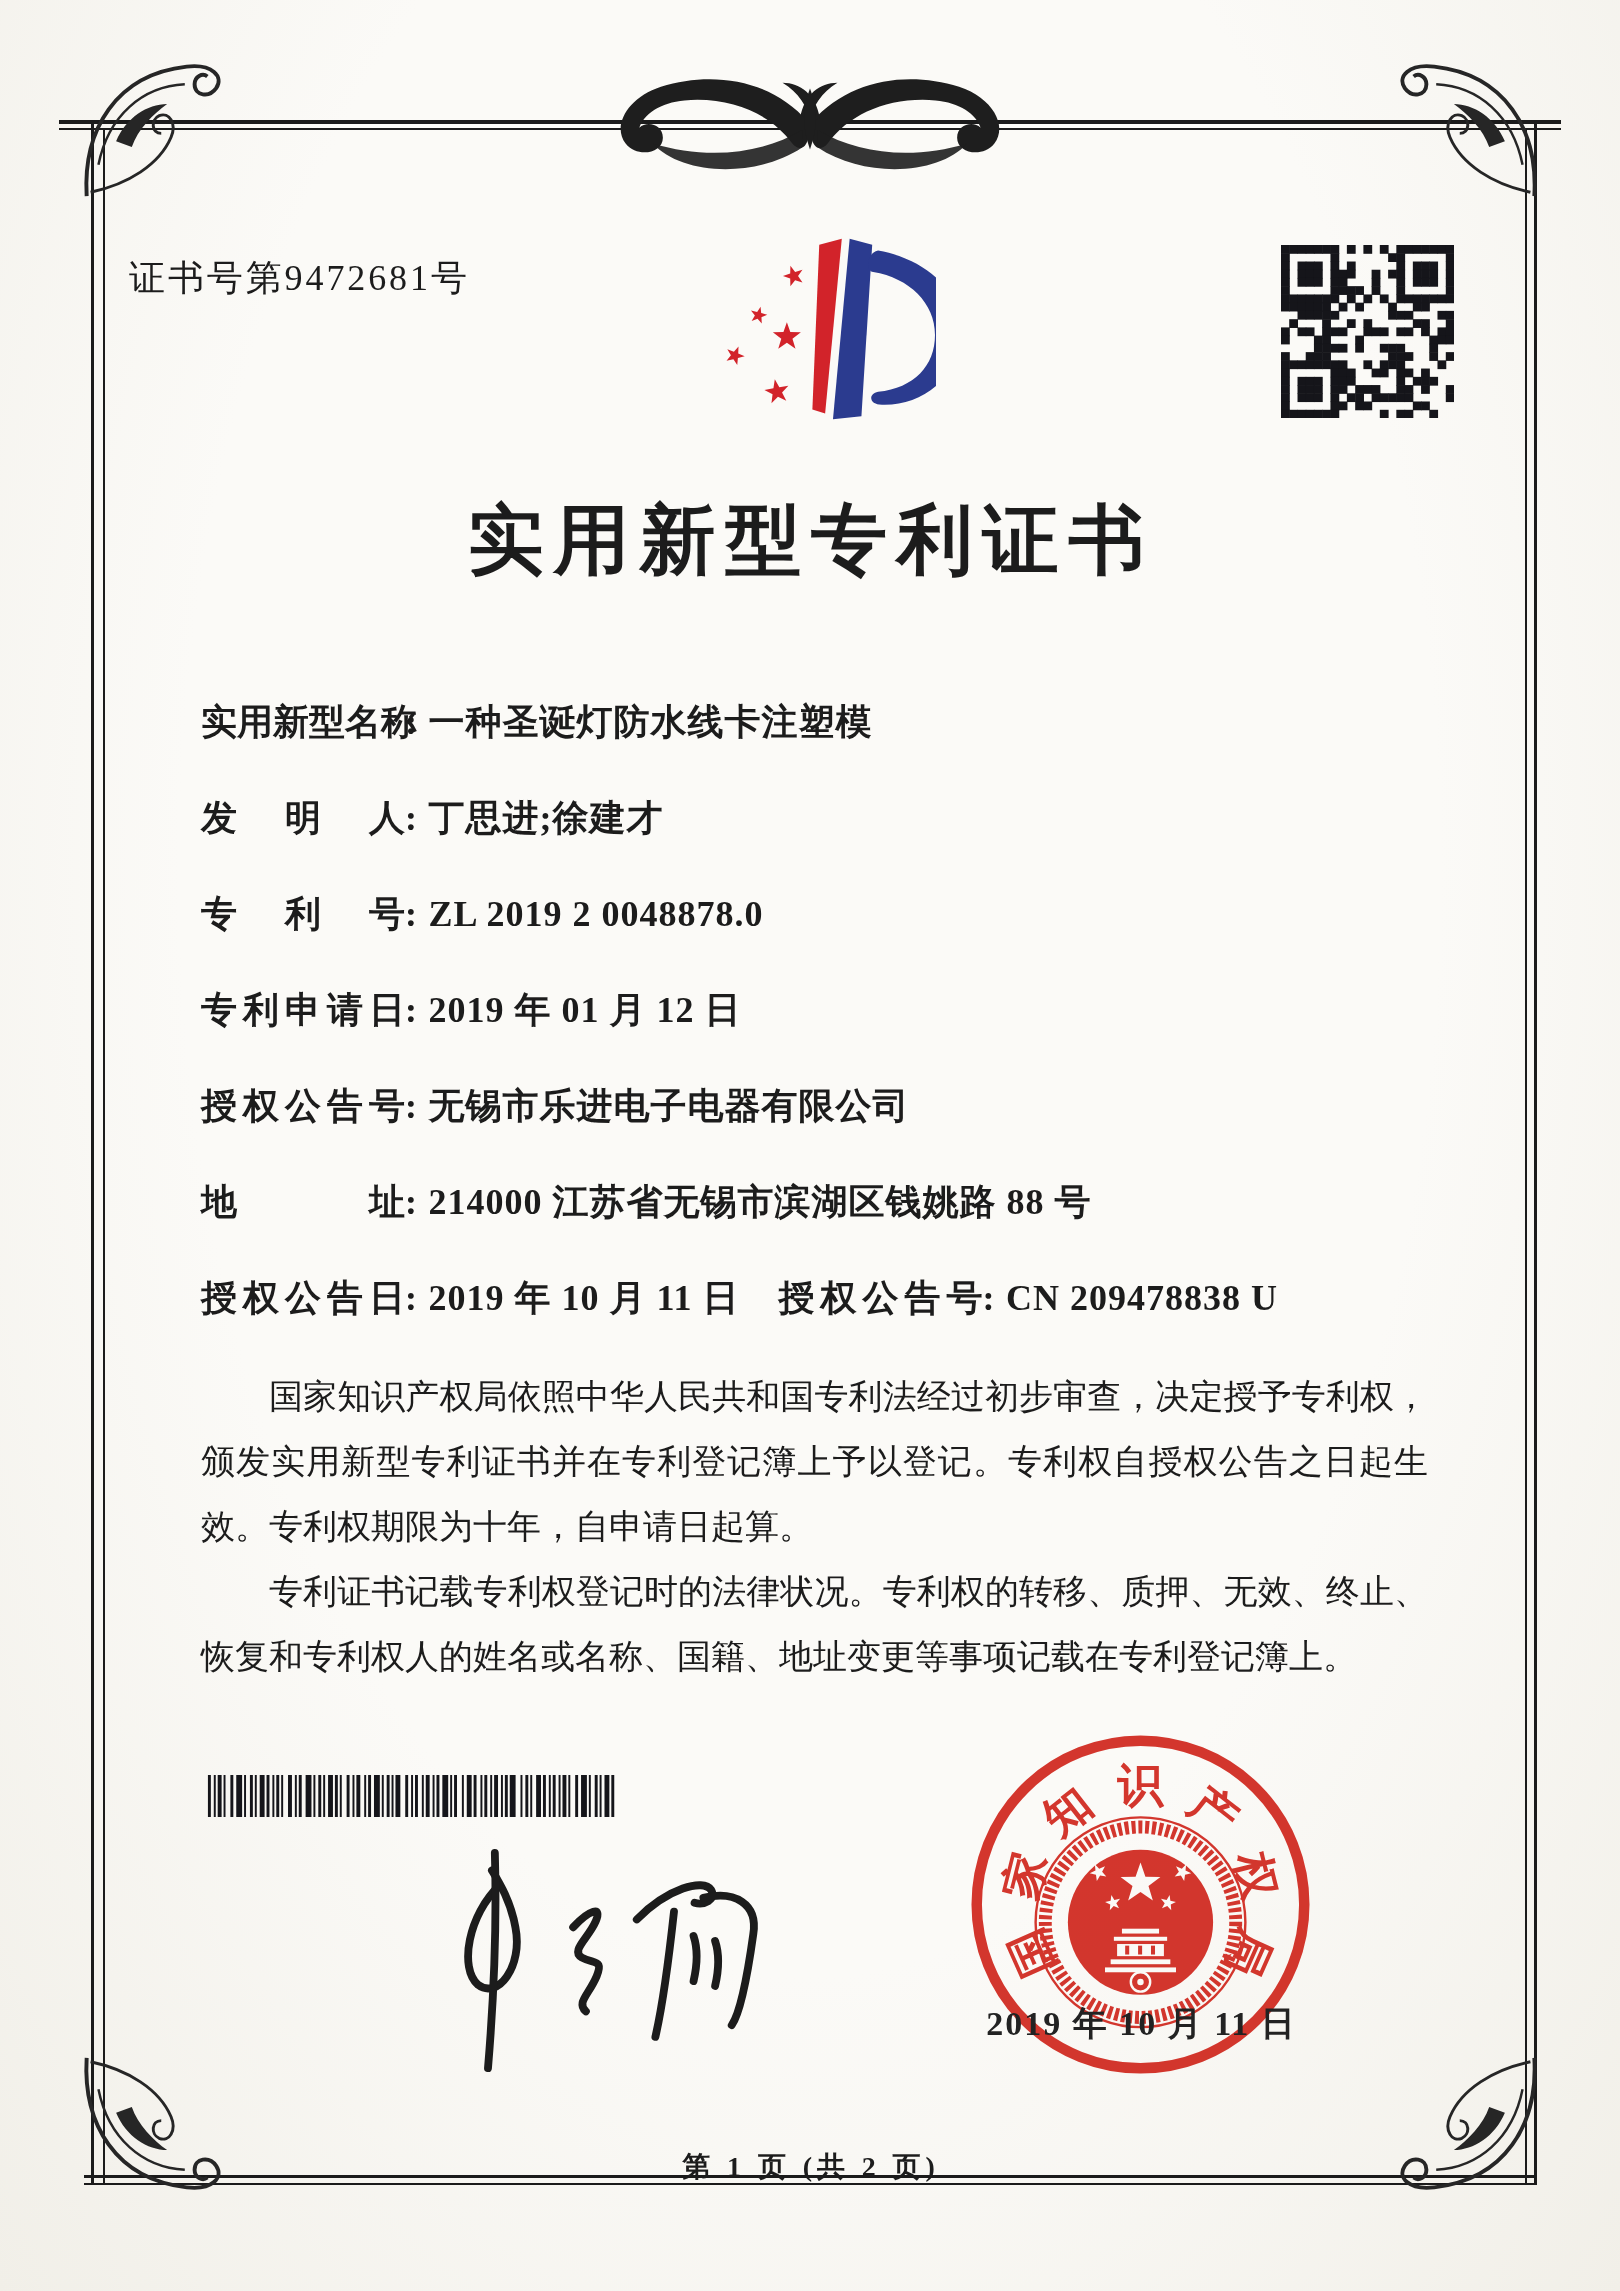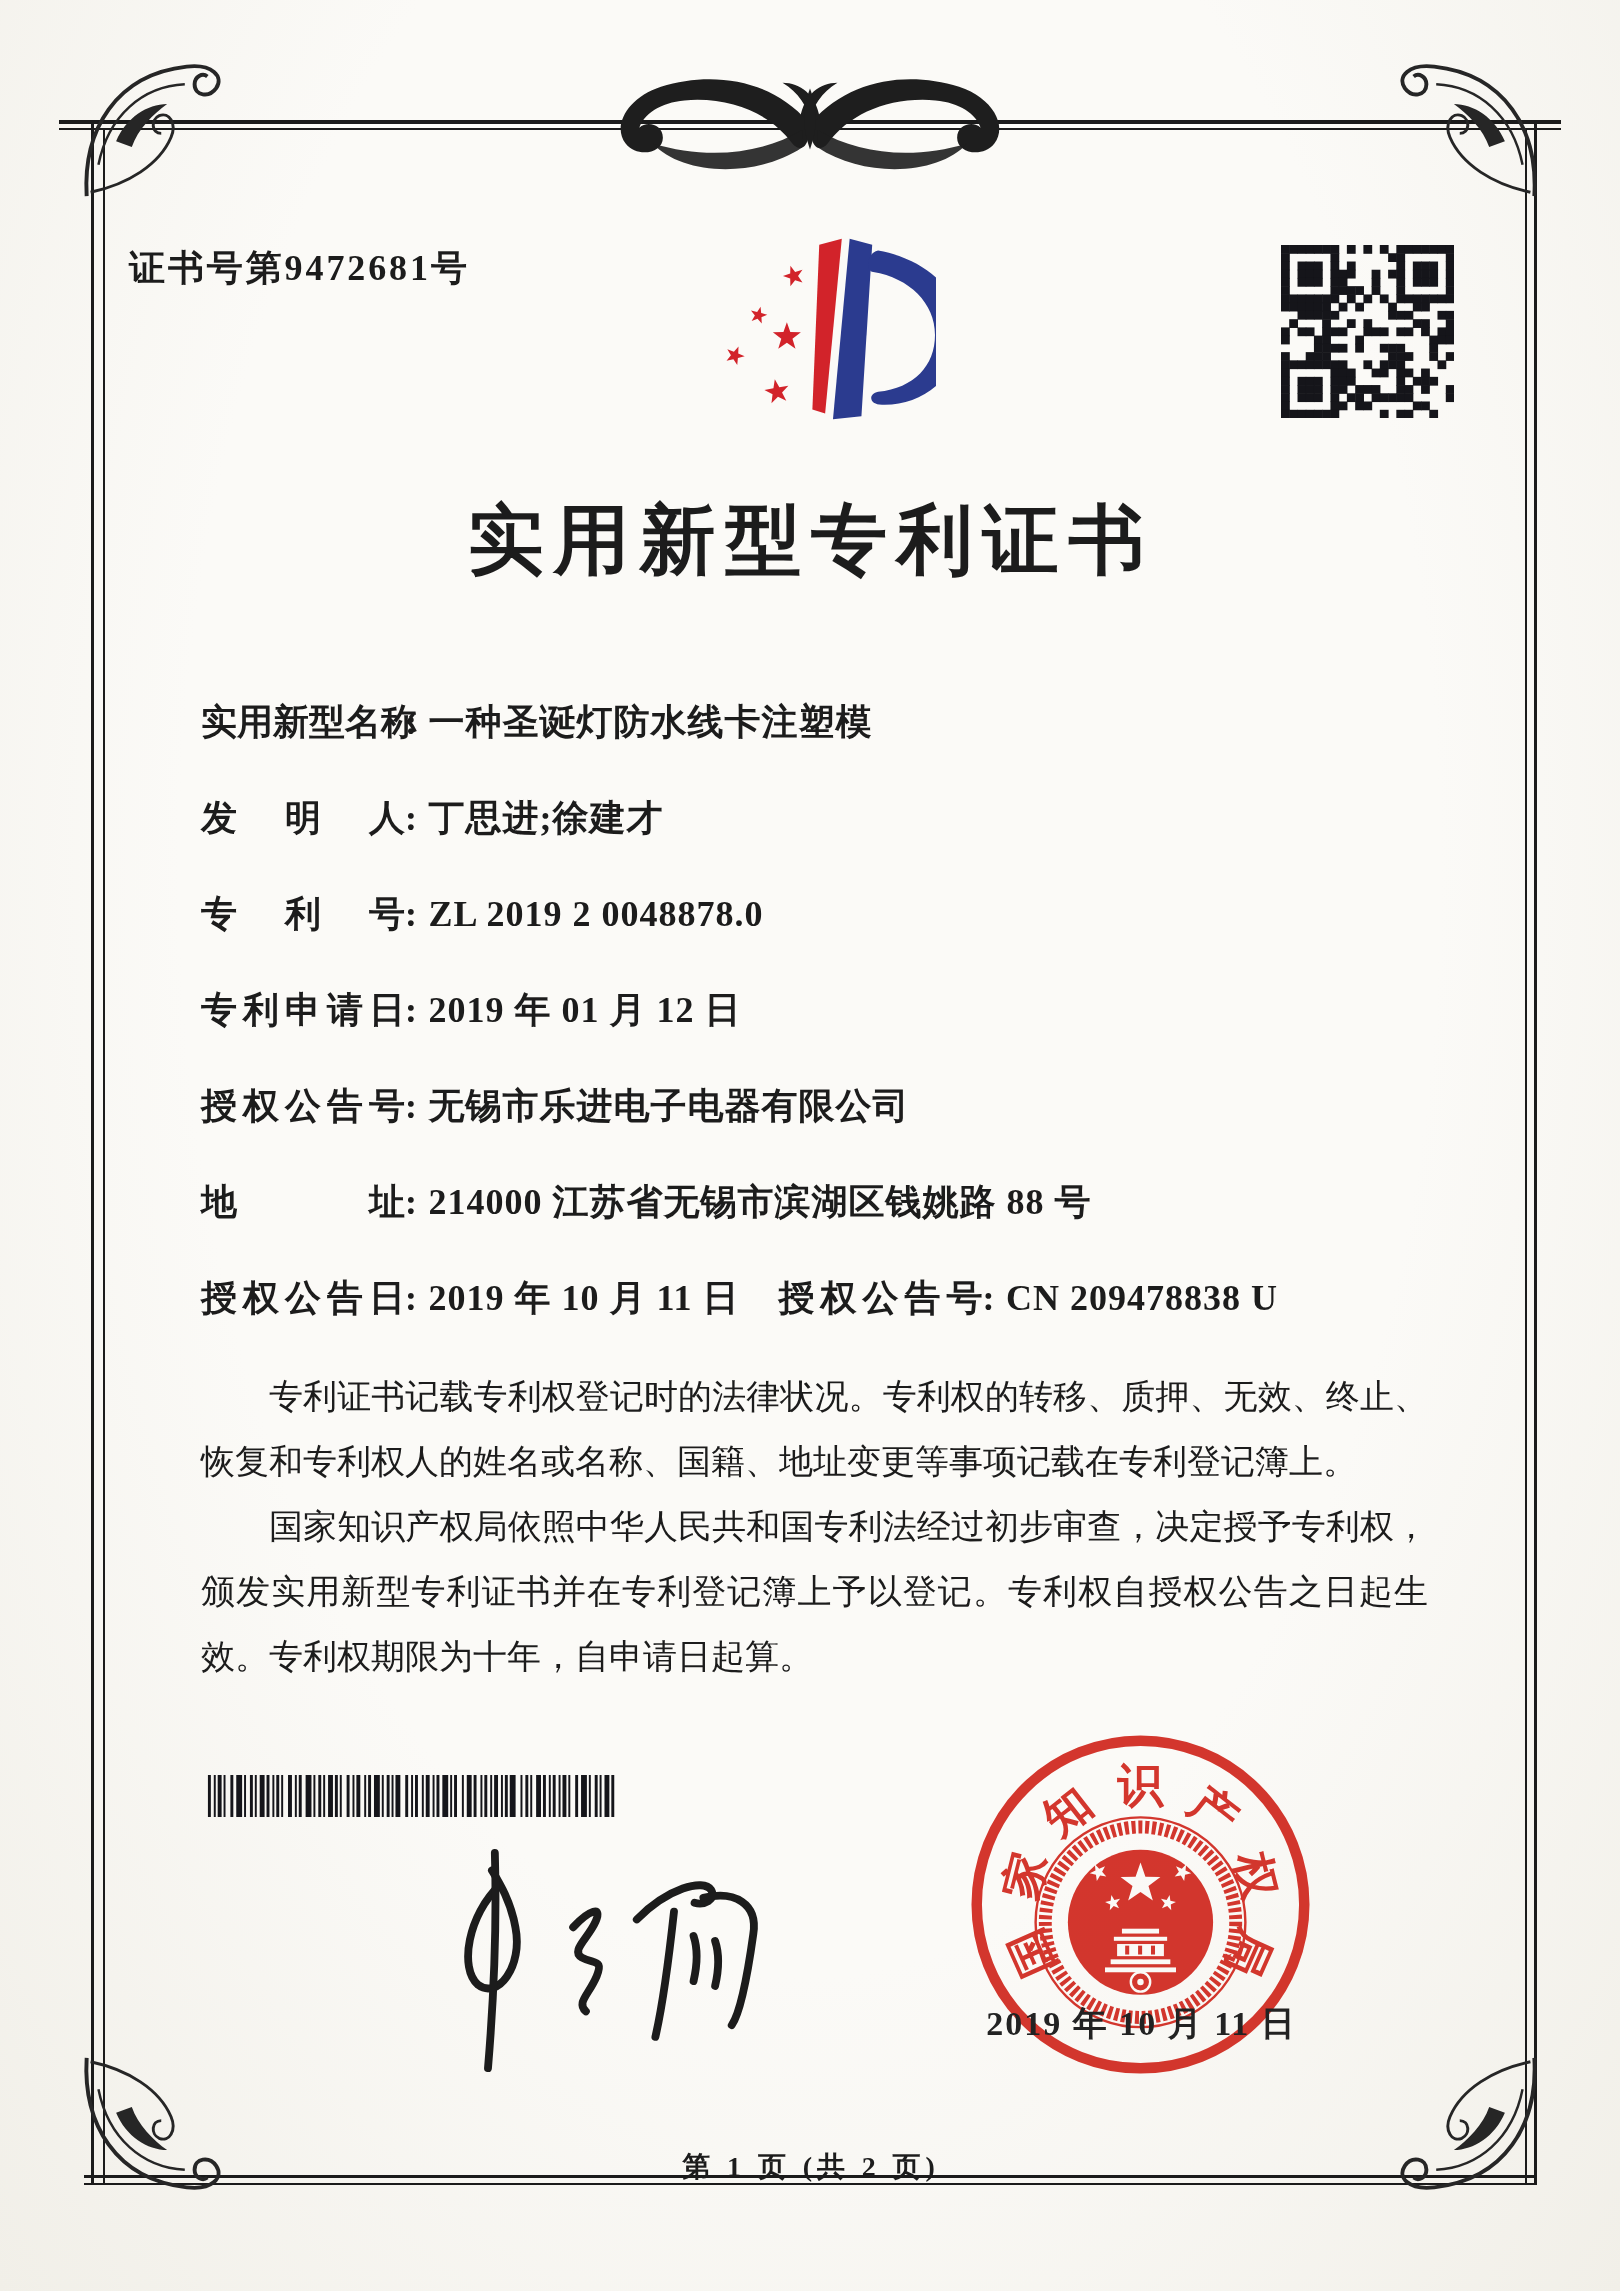--- a/index.html
+++ b/index.html
@@ -13,21 +13,21 @@
   #top-line1{left:59px;top:120px;width:1502px;height:3.9px;}
   #top-line2{left:59px;top:128px;width:1502px;height:2px;}
   #bottom-line1{left:84px;top:2175px;width:1453px;height:2.9px;}
   #bottom-line2{left:84px;top:2183px;width:1453px;height:2px;}
   #left-line1{left:91px;top:120px;width:2.9px;height:2065px;}
   #left-line2{left:103px;top:128px;width:2px;height:2056px;}
   #right-line1{left:1525px;top:128px;width:2px;height:2056px;}
   #right-line2{left:1534px;top:120px;width:2.9px;height:2065px;}
 
   .abs{position:absolute;}
-  #cert-number{left:129px;top:244px;font-size:36px;font-weight:700;letter-spacing:2.9px;}
+  #cert-number{left:129px;top:254px;font-size:36px;font-weight:400;letter-spacing:2.9px;}
   #cert-title{left:1px;top:490px;width:1620px;text-align:center;font-size:76px;font-weight:700;letter-spacing:9.8px;}
 
   #fields{left:201px;top:674px;width:1304px;}
   .field-row{height:96px;display:flex;align-items:center;font-size:36px;font-weight:600;white-space:nowrap;}
   .flabel{display:inline-block;width:204px;text-align:justify;text-align-last:justify;}
   .fcolon{display:inline-block;width:23.5px;text-align:left;}
   .fvalue{letter-spacing:1px;text-align:center;}
   .fgap{display:inline-block;width:39px;}
 
   #body-text{left:201px;top:1364px;width:1227px;font-size:34px;line-height:65px;
@@ -382,22 +382,22 @@
       <span class="fcolon">:</span>
       <span class="fvalue">2019 年 10 月 11 日</span>
       <span class="fgap"></span>
       <span class="flabel">授权公告号</span>
       <span class="fcolon">:</span>
       <span class="fvalue">CN 209478838 U</span>
     </div>
   </div>
 
   <div class="abs" id="body-text">
+    <p>国家知识产权局依照中华人民共和国专利法经过初步审查，决定授予专利权，颁发实用新型专利证书并在专利登记簿上予以登记。专利权自授权公告之日起生效。专利权期限为十年，自申请日起算。</p>
     <p>专利证书记载专利权登记时的法律状况。专利权的转移、质押、无效、终止、恢复和专利权人的姓名或名称、国籍、地址变更等事项记载在专利登记簿上。</p>
-    <p>国家知识产权局依照中华人民共和国专利法经过初步审查，决定授予专利权，颁发实用新型专利证书并在专利登记簿上予以登记。专利权自授权公告之日起生效。专利权期限为十年，自申请日起算。</p>
   </div>
 
   <svg class="abs" id="barcode" width="416" height="42" viewBox="0 0 424 43">
     <g id="barcode-bars" fill="#15151a">
         <rect x="0" y="0" width="3" height="43"></rect>
         <rect x="6" y="0" width="2" height="43"></rect>
         <rect x="10" y="0" width="4" height="43"></rect>
         <rect x="16" y="0" width="2" height="43"></rect>
         <rect x="23" y="0" width="3" height="43"></rect>
         <rect x="29" y="0" width="6" height="43"></rect>

